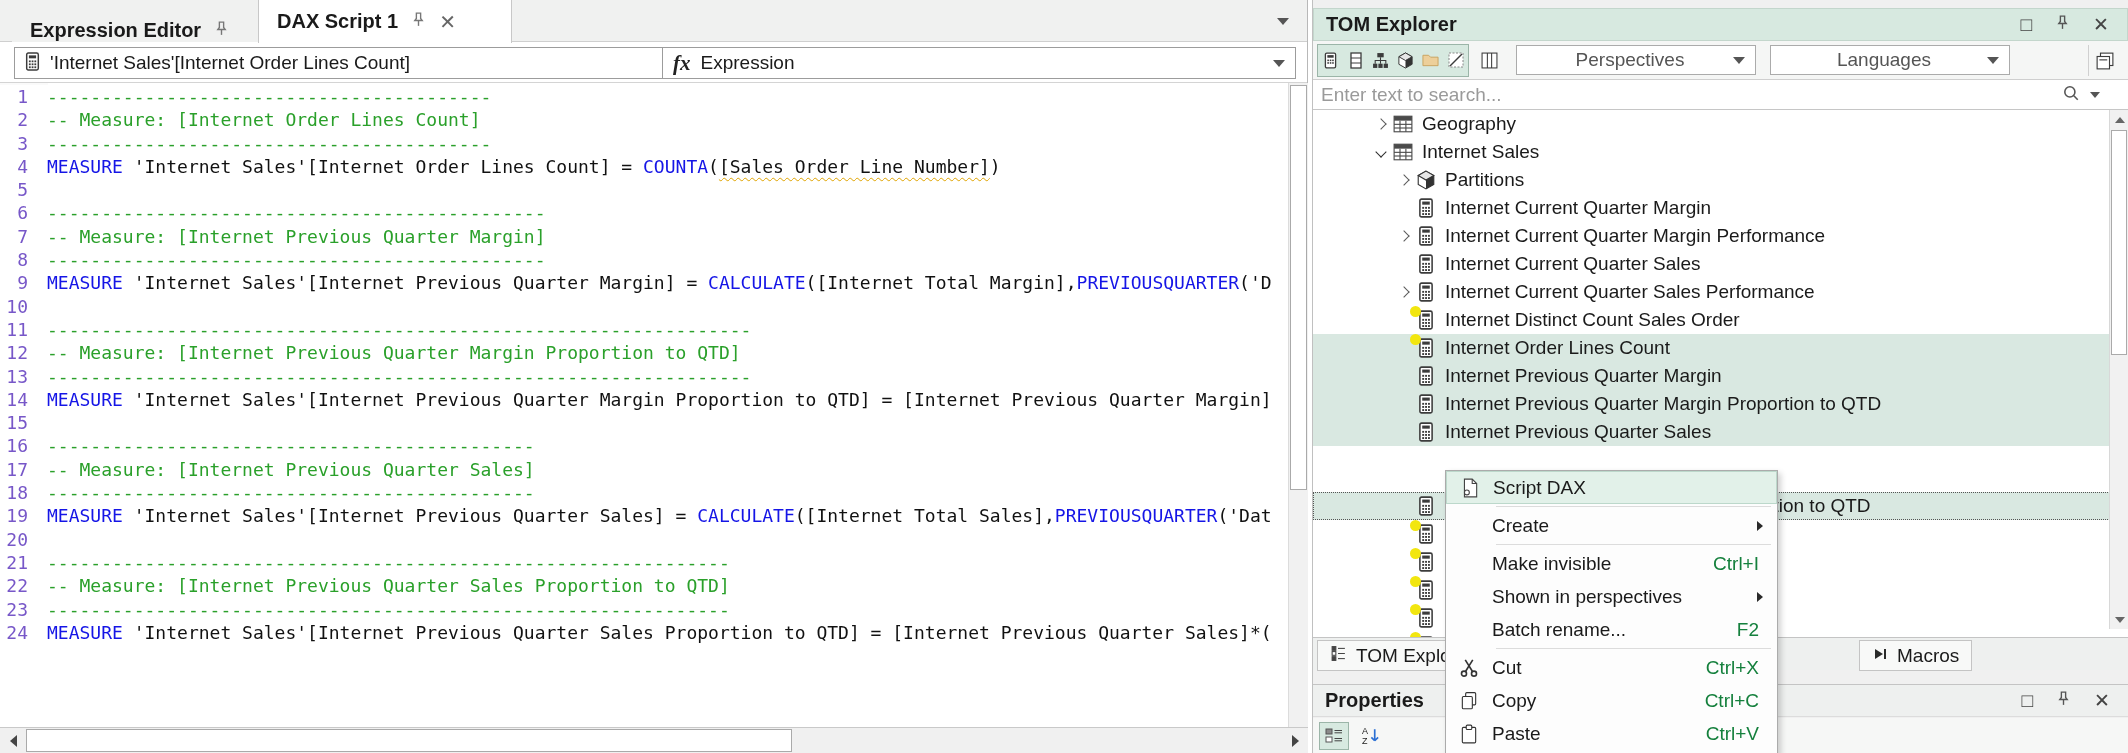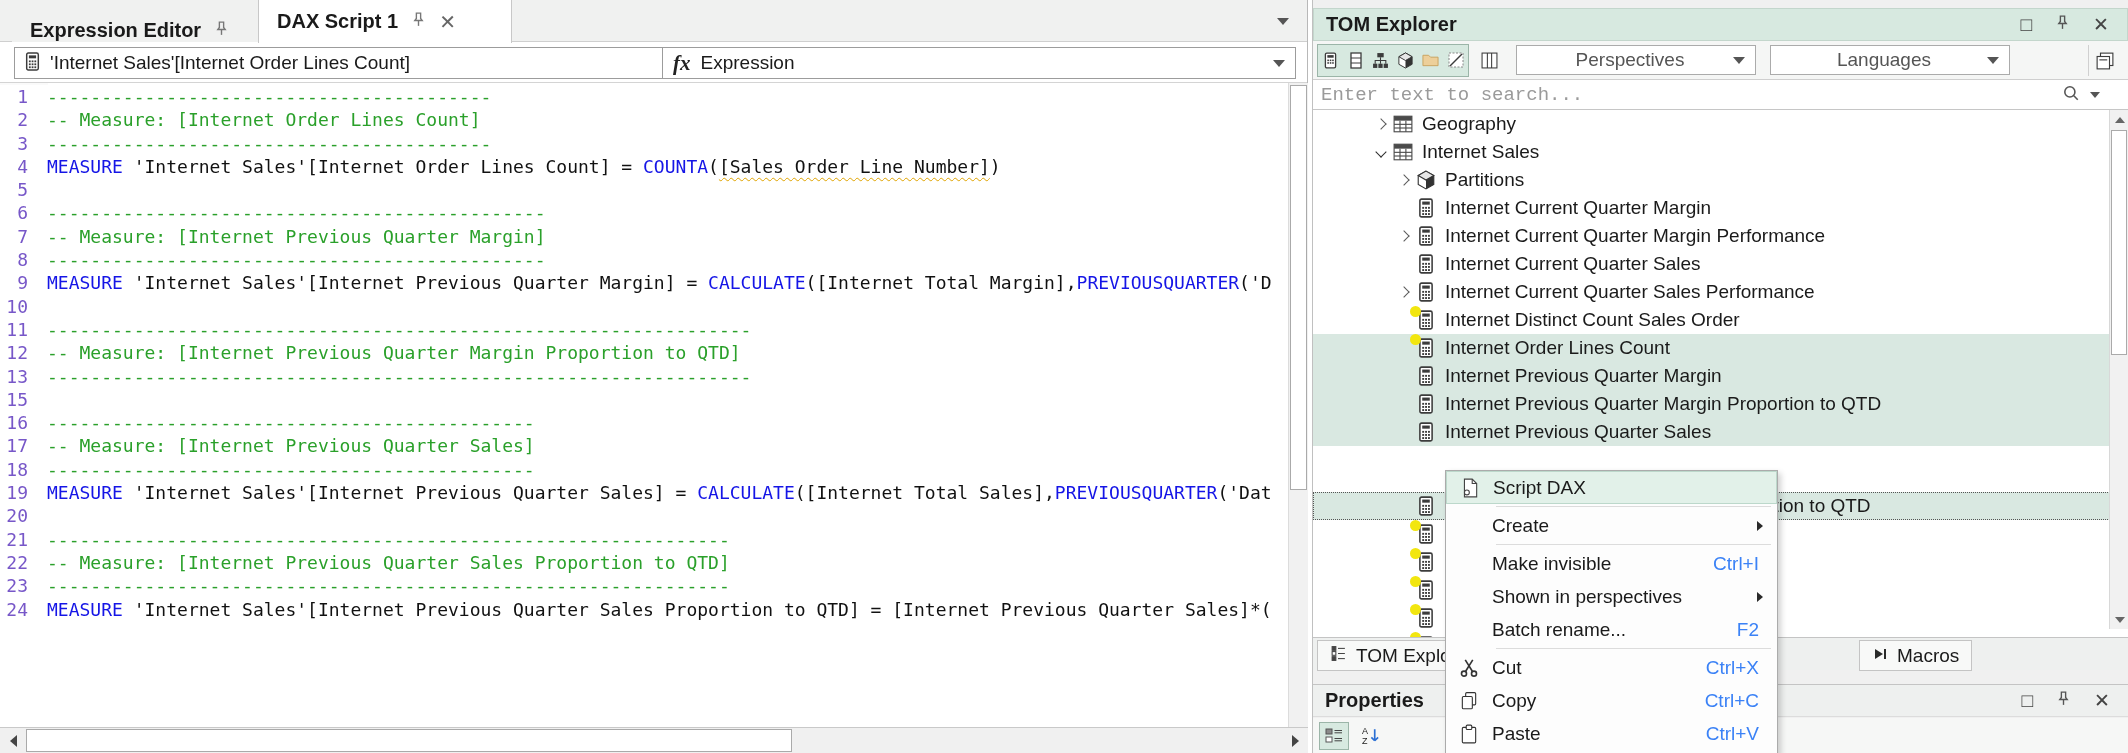--- a/index.html
+++ b/index.html
@@ -59,21 +59,21 @@
   .tool-group { display:flex; margin-left:4px; background:#d7e9e0; border:1px solid #9bb5a8; }
   .tool-btn { width:25px; height:31px; display:flex; align-items:center; justify-content:center; }
   .tool-btn.plain { background:transparent; border:none; margin-left:8px; }
   .rp-combo { height:30px; background:#fff; border:1px solid #ababab; display:flex; align-items:center; padding:0 10px; margin-left:14px; }
   .rp-combo .val { font-size:19px; color:#555; flex:1;text-align:center; }
   .rp-combo.p { width:240px; }
   .rp-combo.l { width:240px; }
   .layers-btn { position:absolute; right:8px; top:45px; width:32px; height:31px; display:flex; align-items:center; justify-content:center; border-left:1px solid #d0d0d0; }
 
   .rp-search { position:absolute; left:0; top:80px; width:100%; height:30px; background:#fff; border-bottom:1px solid #c6c6c6; display:flex; align-items:center; }
-  .rp-search input { flex:1; border:none; outline:none; font-size:19px; color:#ef4444; padding-left:8px; font-family:Liberation Mono, monospace; }
+  .rp-search input { flex:1; border:none; outline:none; font-size:19px; color:#ef4444; padding-left:8px; font-family:Liberation Sans, sans-serif; }
   .rp-search input::placeholder { color:#9a9a9a; }
   .search-icons { display:flex; align-items:center; gap:10px; padding-right:28px; }
 
   .rp-tree { position:absolute; left:0; top:110px; width:100%; height:527px; background:#fff; overflow:hidden; }
   .tree-row { position:relative; height:28px; display:flex; align-items:center; width:797px; }
   .tree-row.hl { background:#d9e8e1; }
   .tree-row.focus { outline:1px dotted #555; outline-offset:-1px;margin-top:46px; }
   .chev-slot { width:24px; height:28px; flex:none; display:flex; align-items:center; justify-content:center; }
   .chev { width:8px; height:8px; border-right:1.8px solid #5a5a5a; border-bottom:1.8px solid #5a5a5a; }
   .chev.col { transform:rotate(-45deg); }
@@ -100,21 +100,21 @@
   .pt-btn { width:30px; height:28px; display:flex; align-items:center; justify-content:center; }
   .pt-btn.sel { background:#d7e9e0; border:1px solid #9bb5a8; }
 
   
   #context-menu { position:absolute; left:1445px; top:470px; width:333px; background:#fdfdfd; border:1px solid #ababab; box-shadow:3px 3px 6px rgba(0,0,0,0.18); z-index:50; padding-bottom:4px; }
   .menu-item { height:33px; display:flex; align-items:center; font-size:19px; color:#1a1a1a; }
   .menu-item.hl { background:#e2f1e9; border:1px solid #bcd8cb; }
   .mi-ico { width:46px; flex:none; display:flex; align-items:center; justify-content:center; }
   .mi-ico svg { width:20px; height:20px; }
   .mi-label { flex:1; white-space:nowrap; }
-  .mi-short { padding-right:18px; color:#3b82f6; }
+  .mi-short { padding-right:18px; color:#15803d; }
   .mi-sub { padding-right:12px; }
   .menu-sep { height:1px; background:#dcdcdc; margin:2px 6px 2px 50px; }
 </style>
 </head>
 <body>
 
 <div id="stage">
 
   <div id="left-panel">
 
@@ -178,20 +178,21 @@
         <div class="code-line"><span class="ln">4</span><span class="lt"><span class="sg-b">MEASURE</span><span class="sg-k"> 'Internet Sales'[Internet Order Lines Count] = </span><span class="sg-b">COUNTA</span><span class="sg-k">(</span><span class="sg-w">[Sales Order Line Number]</span><span class="sg-k">)</span></span></div>
         <div class="code-line"><span class="ln">5</span><span class="lt"></span></div>
         <div class="code-line"><span class="ln">6</span><span class="lt"><span class="sg-g">----------------------------------------------</span></span></div>
         <div class="code-line"><span class="ln">7</span><span class="lt"><span class="sg-g">-- Measure: [Internet Previous Quarter Margin]</span></span></div>
         <div class="code-line"><span class="ln">8</span><span class="lt"><span class="sg-g">----------------------------------------------</span></span></div>
         <div class="code-line"><span class="ln">9</span><span class="lt"><span class="sg-b">MEASURE</span><span class="sg-k"> 'Internet Sales'[Internet Previous Quarter Margin] = </span><span class="sg-b">CALCULATE</span><span class="sg-k">([Internet Total Margin],</span><span class="sg-b">PREVIOUSQUARTER</span><span class="sg-k">('D</span></span></div>
         <div class="code-line"><span class="ln">10</span><span class="lt"></span></div>
         <div class="code-line"><span class="ln">11</span><span class="lt"><span class="sg-g">-----------------------------------------------------------------</span></span></div>
         <div class="code-line"><span class="ln">12</span><span class="lt"><span class="sg-g">-- Measure: [Internet Previous Quarter Margin Proportion to QTD]</span></span></div>
         <div class="code-line"><span class="ln">13</span><span class="lt"><span class="sg-g">-----------------------------------------------------------------</span></span></div>
+        <div class="code-line"><span class="ln">14</span><span class="lt"><span class="sg-b">MEASURE</span><span class="sg-k"> 'Internet Sales'[Internet Previous Quarter Margin Proportion to QTD] = [Internet Previous Quarter Margin]</span></span></div>
         <div class="code-line"><span class="ln">15</span><span class="lt"></span></div>
         <div class="code-line"><span class="ln">16</span><span class="lt"><span class="sg-g">---------------------------------------------</span></span></div>
         <div class="code-line"><span class="ln">17</span><span class="lt"><span class="sg-g">-- Measure: [Internet Previous Quarter Sales]</span></span></div>
         <div class="code-line"><span class="ln">18</span><span class="lt"><span class="sg-g">---------------------------------------------</span></span></div>
         <div class="code-line"><span class="ln">19</span><span class="lt"><span class="sg-b">MEASURE</span><span class="sg-k"> 'Internet Sales'[Internet Previous Quarter Sales] = </span><span class="sg-b">CALCULATE</span><span class="sg-k">([Internet Total Sales],</span><span class="sg-b">PREVIOUSQUARTER</span><span class="sg-k">('Dat</span></span></div>
         <div class="code-line"><span class="ln">20</span><span class="lt"></span></div>
         <div class="code-line"><span class="ln">21</span><span class="lt"><span class="sg-g">---------------------------------------------------------------</span></span></div>
         <div class="code-line"><span class="ln">22</span><span class="lt"><span class="sg-g">-- Measure: [Internet Previous Quarter Sales Proportion to QTD]</span></span></div>
         <div class="code-line"><span class="ln">23</span><span class="lt"><span class="sg-g">---------------------------------------------------------------</span></span></div>
         <div class="code-line"><span class="ln">24</span><span class="lt"><span class="sg-b">MEASURE</span><span class="sg-k"> 'Internet Sales'[Internet Previous Quarter Sales Proportion to QTD] = [Internet Previous Quarter Sales]*(</span></span></div>

